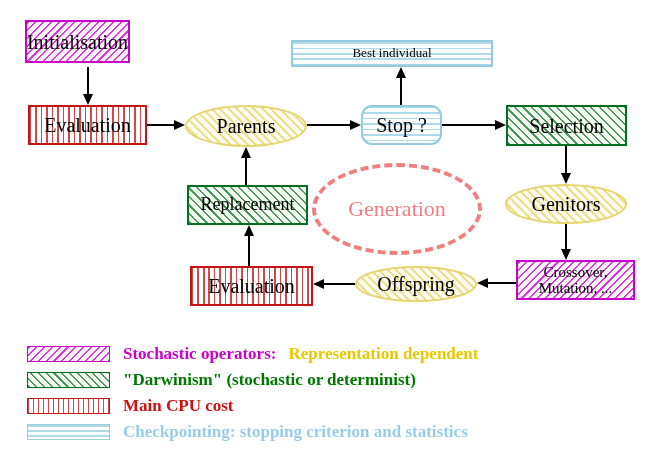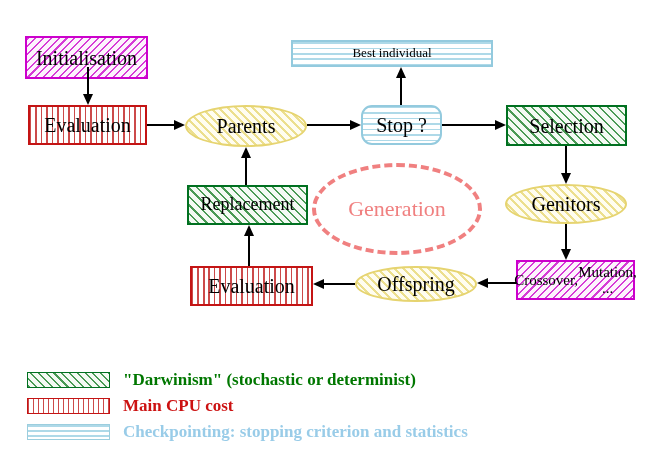--- a/index.html
+++ b/index.html
@@ -26,33 +26,33 @@
   }
   .hatch-yellow{
     border:2px solid #e6d470;border-radius:50%;
     background:repeating-linear-gradient(45deg,#ecdf8e 0 2px,rgba(255,255,255,0) 2px 6px),#fffdf0;
   }
   .hatch-cyan{
     border:2px solid #93cade;
     background:repeating-linear-gradient(180deg,#aed9e8 0 1.5px,rgba(255,255,255,0) 1.5px 5.5px),#ffffff;
   }
   
-  #init{left:25px;top:36px;width:123px;height:43px;}
+  #init{left:25px;top:20px;width:105px;height:43px;}
   #eval-top{left:28px;top:105px;width:119px;height:40px;}
   #parents{left:185px;top:105px;width:122px;height:42px;}
   #best{left:291px;top:40px;width:202px;height:27px;font-size:13px;}
   #stop{left:361px;top:105px;width:81px;height:40px;border-radius:11px;}
   #selection{left:506px;top:105px;width:121px;height:41px;}
   #replacement{left:187px;top:185px;width:121px;height:40px;font-size:18px;}
   #generation{
     left:312px;top:163px;width:170px;height:92px;font-size:22px;color:#f08080;
     border:4px dashed #f08080;border-radius:50%;background:transparent;
   }
   #genitors{left:505px;top:184px;width:122px;height:40px;}
-  #crossover{left:516px;top:260px;width:119px;height:40px;font-size:15px;flex-direction:row;align-items:center;}
+  #crossover{left:516px;top:260px;width:119px;height:40px;font-size:15px;flex-direction:column;align-items:center;}
   #offspring{left:355px;top:266px;width:122px;height:36px;text-align:center;}
   #eval-bottom{left:190px;top:266px;width:123px;height:40px;}
   
   .hline,.vline{position:absolute;background:#000;}
   .hline{height:2px;}
   .vline{width:2px;}
   .ah{position:absolute;width:0;height:0;}
   .ah-right{border-top:5px solid transparent;border-bottom:5px solid transparent;border-left:11px solid #000;}
   .ah-left{border-top:5px solid transparent;border-bottom:5px solid transparent;border-right:11px solid #000;}
   .ah-up{border-left:5px solid transparent;border-right:5px solid transparent;border-bottom:11px solid #000;}
@@ -156,20 +156,25 @@
 
   <div class="hline" style="left:323px;top:283px;width:32px;"></div>
   <div class="ah ah-left" style="left:313px;top:279px;"></div>
 
   <div class="vline" style="left:248px;top:234px;height:32px;"></div>
   <div class="ah ah-up" style="left:244px;top:225px;"></div>
 
   <div class="vline" style="left:245px;top:156px;height:29px;"></div>
   <div class="ah ah-up" style="left:241px;top:147px;"></div>
 
+  <div class="legend-row lr1">
+    <div class="swatch swatch-magenta"></div>
+    <span class="legend-text lt-magenta">Stochastic operators:</span>
+    <span class="legend-text lt-gold">Representation dependent</span>
+  </div>
 
   <div class="legend-row lr2">
     <div class="swatch swatch-green"></div>
     <span class="legend-text lt-green">"Darwinism" (stochastic or determinist)</span>
   </div>
 
   <div class="legend-row lr3">
     <div class="swatch swatch-red"></div>
     <span class="legend-text lt-red">Main CPU cost</span>
   </div>

